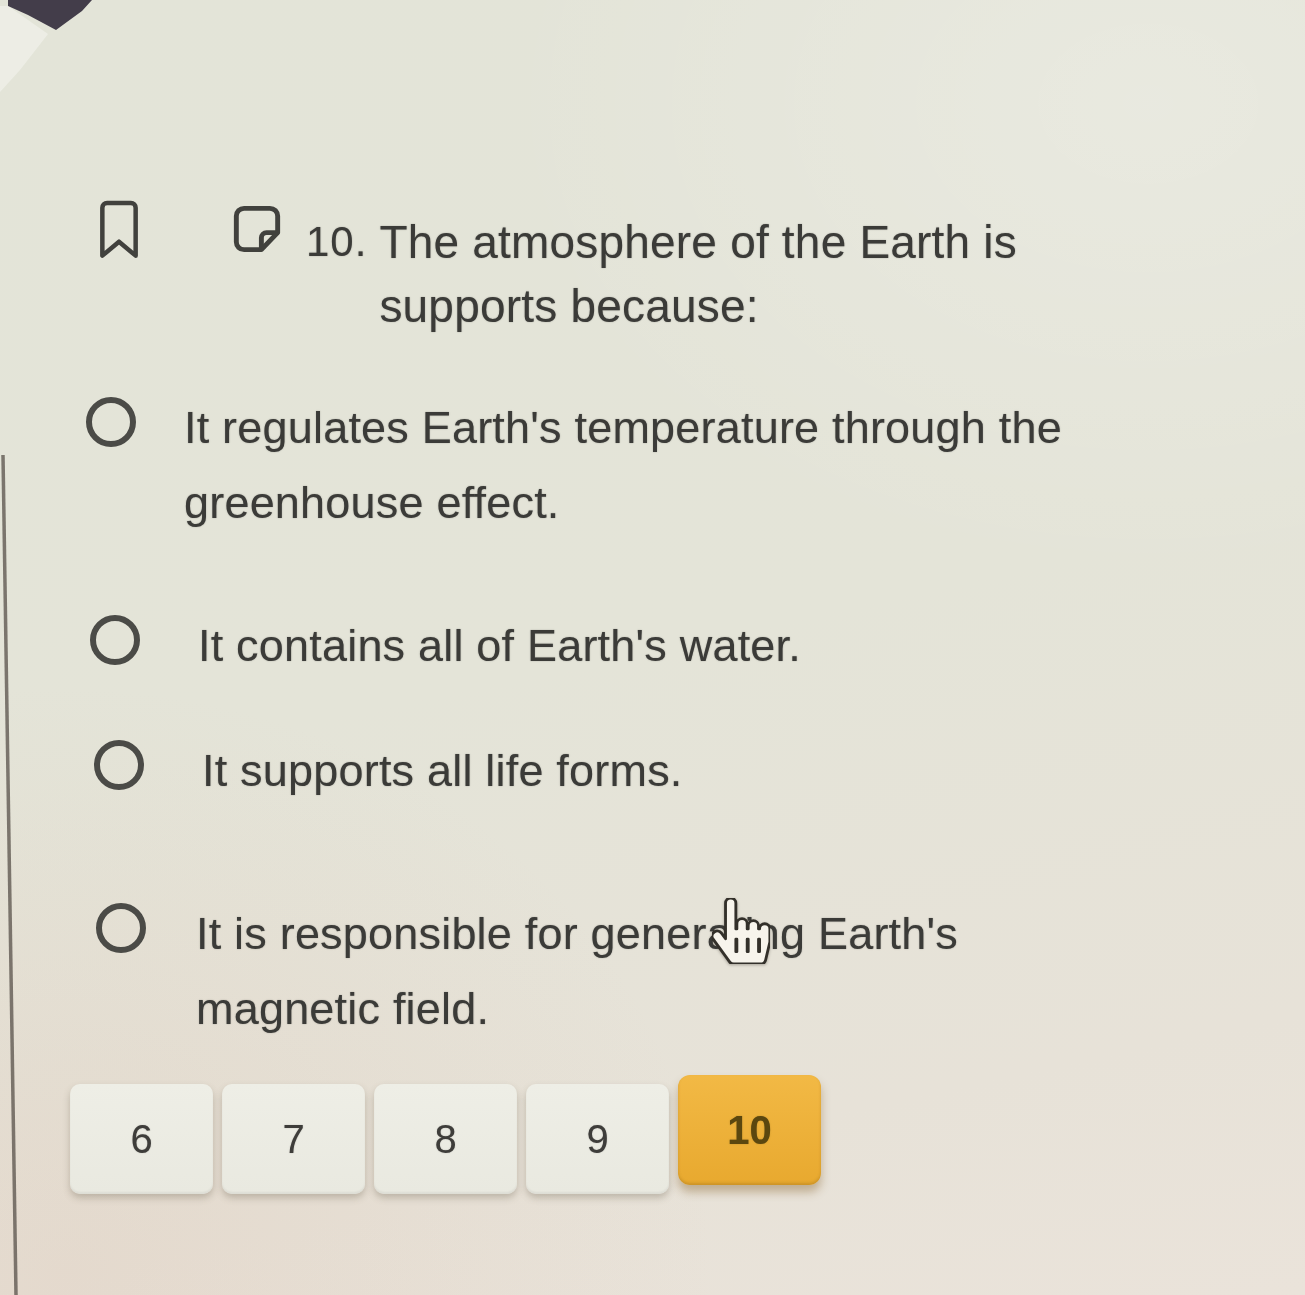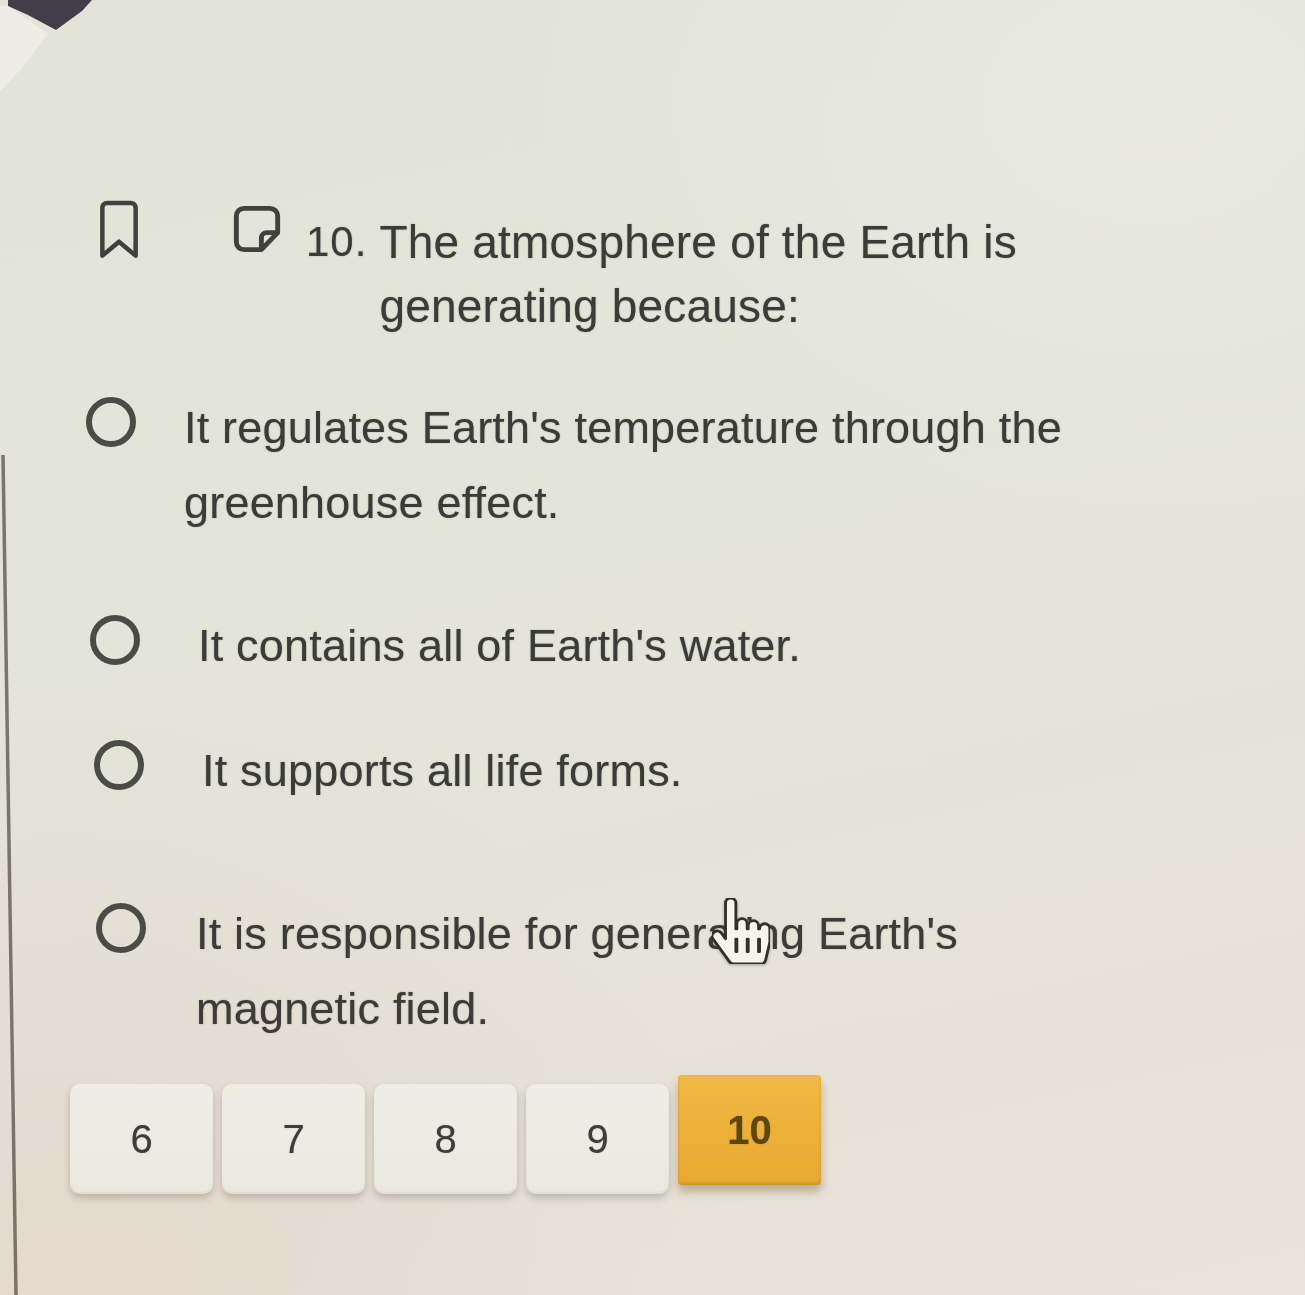--- a/index.html
+++ b/index.html
@@ -47,21 +47,21 @@
     background:linear-gradient(180deg,#eeeee6,#e9e9e0);
     box-shadow:0 4px 7px rgba(95,85,65,0.30), inset 0 -2px 2px rgba(0,0,0,0.05);
     font-family:inherit;font-size:40px;color:#3e3d3a;cursor:pointer;
     display:flex;align-items:center;justify-content:center;
     text-shadow:0 0 1.2px rgba(62,61,58,0.4);
   }
   .page-btn.active{
     background:linear-gradient(180deg,#f2b945,#e8a92f);
     color:#5b470f;font-weight:bold;
     transform:translateY(-9px);
-    border-radius:4px;
+    border-radius:12px;
     box-shadow:0 7px 10px rgba(125,88,25,0.38), inset 0 -2px 3px rgba(120,80,10,0.25);
     text-shadow:0 0 1.2px rgba(91,71,15,0.5);
     text-align:center;
   }
 
   
   .artifacts{position:absolute;inset:0;pointer-events:none;}
 
   
   .cursor{position:absolute;left:712px;top:898px;pointer-events:none;z-index:5;
@@ -91,21 +91,21 @@
         <svg width="62" height="62" viewBox="0 0 24 24" fill="none">
           <path d="M4 7c0-1.66 1.34-3 3-3h10c1.66 0 3 1.34 3 3v6.4L13.7 20H7c-1.66 0-3-1.34-3-3V7z" stroke="#41413d" stroke-width="1.9" stroke-linejoin="round"></path>
           <path d="M20 13.4h-4.3c-1.1 0-2 .9-2 2V20" stroke="#41413d" stroke-width="1.9" stroke-linejoin="round"></path>
         </svg>
       </span>
     </button>
   </div>
 
   <div class="question soft">
     <span class="q-number">10.</span>
-    <span class="q-text">The atmosphere of the Earth is generating because:</span>
+    <span class="q-text">The atmosphere of the Earth is supports because:</span>
   </div>
 
   <div class="option o1">
     <button class="radio"></button>
     <span class="option-text soft">It regulates Earth's temperature through the greenhouse effect.</span>
   </div>
 
   <div class="option o2">
     <button class="radio"></button>
     <span class="option-text soft">It contains all of Earth's water.</span>

